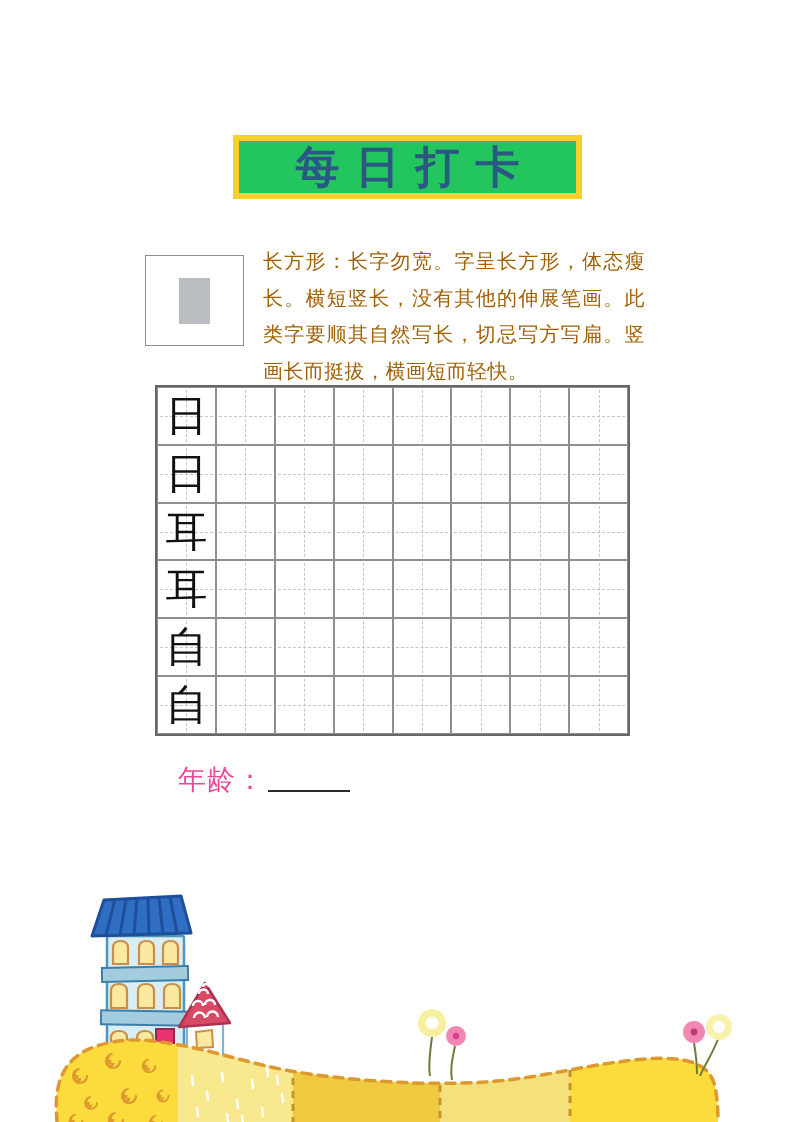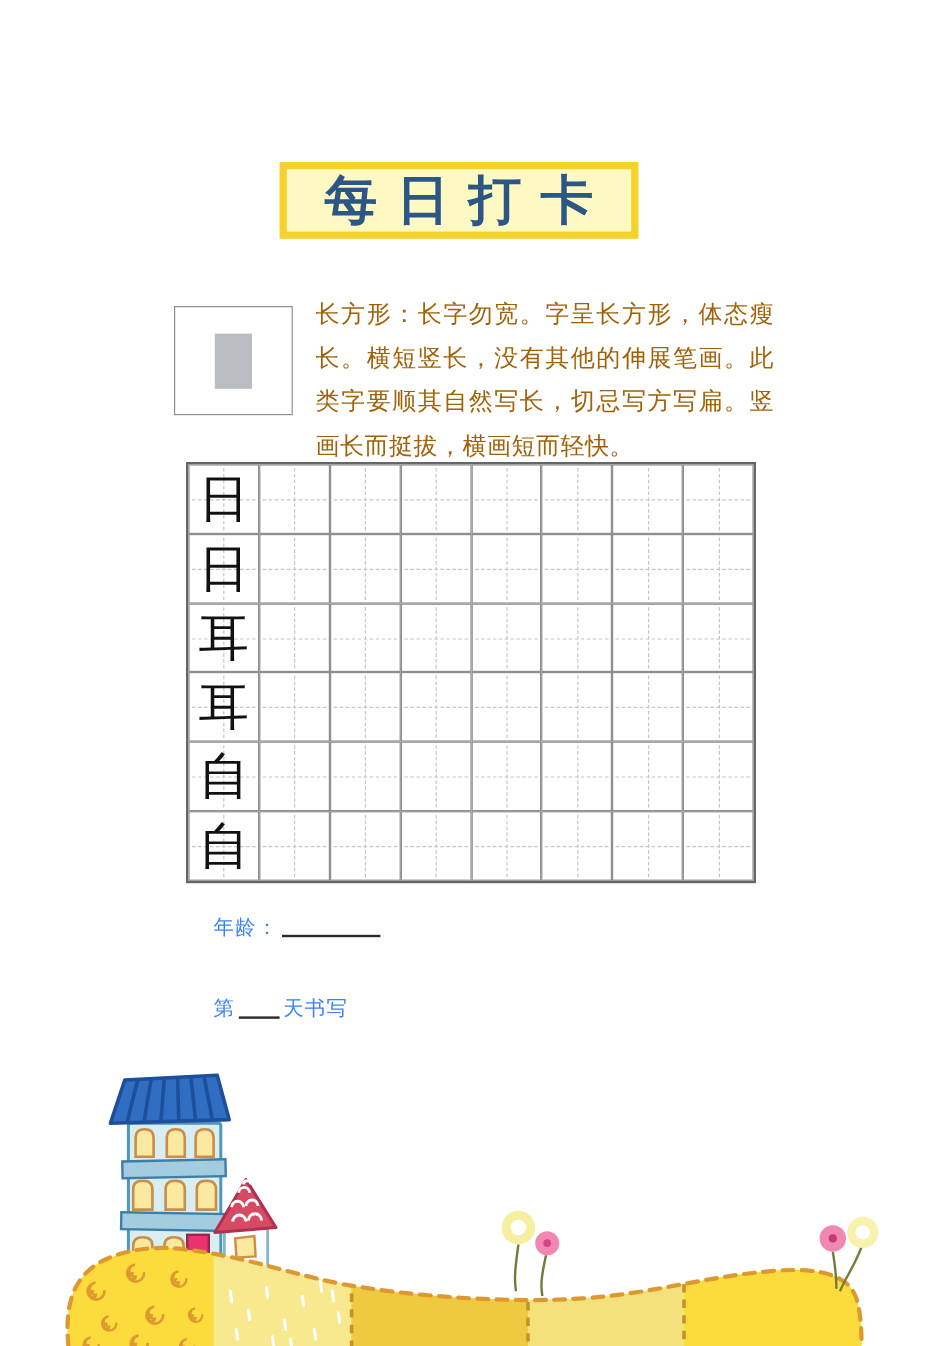--- a/index.html
+++ b/index.html
@@ -11,24 +11,24 @@
   .page{
     position:relative;
     width:793px;height:1122px;
     background:#ffffff;
     overflow:hidden;
     font-family:"DejaVu Serif","Liberation Serif",serif;
   }
   
   .title-box{
     position:absolute;left:233px;top:135px;
-    width:299px;height:64px;
+    width:349px;height:64px;
     box-sizing:border-box;
     border:6px solid var(--title-border);
-    background:#fef9c3;
+    background:#22c55e;
     display:flex;align-items:center;justify-content:center;
   }
   .title-text{
     font-family:"Liberation Sans","DejaVu Sans",sans-serif;
     font-weight:700;
     font-size:44px;
     letter-spacing:16px;
     padding-left:16px; 
     color:var(--title-text);
   }
@@ -79,21 +79,21 @@
     border-left:1px dashed #c6c6c6;
   }
   .char{
     position:absolute;inset:0;z-index:1;
     display:flex;align-items:center;justify-content:center;
     font-size:42px;color:var(--ink);
   }
   
   .form-line{
     position:absolute;
-    font-size:17px;color:#3b82f6;
+    font-size:28px;color:#ec4899;
     letter-spacing:1px;
     white-space:nowrap;
   }
   .blank{
     display:inline-block;
     border-bottom:2px solid #2a2a2a;
     height:0.95em;
     transform:translateY(3px);
     margin:0 3px;
   }
@@ -179,23 +179,20 @@
       <div class="cell"></div>
       <div class="cell"></div>
       <div class="cell"></div>
       <div class="cell"></div>
     </div>
 
   <div class="form-line" style="left:178px;top:760px;">
     <span>年龄：</span><span class="blank b82"></span>
   </div>
 
-  <div class="form-line" style="left:178px;top:828px;">
-    <span>第</span><span class="blank b34"></span><span>天书写</span>
-  </div>
 
   <svg class="illustration" viewBox="0 0 793 242">
     <defs>
       <clipPath id="hillClip">
         <path d="M 57 242 C 54 208 60 186 83 172 C 103 161 130 158 152 161 C 205 167 235 180 285 190 C 345 201 430 206 485 202 C 545 198 585 184 645 179 C 685 176 708 183 714 203 C 717 213 718 228 718 242 Z"></path>
       </clipPath>
       <g id="swirl">
         <path d="M 7 0 A 7 7 0 1 1 -0.5 -7 A 5 5 0 1 0 0 3 A 2.6 2.6 0 1 1 -2.4 0" fill="none" stroke="#DE9A2F" stroke-width="2.2" stroke-linecap="round"></path>
       </g>
     </defs>

